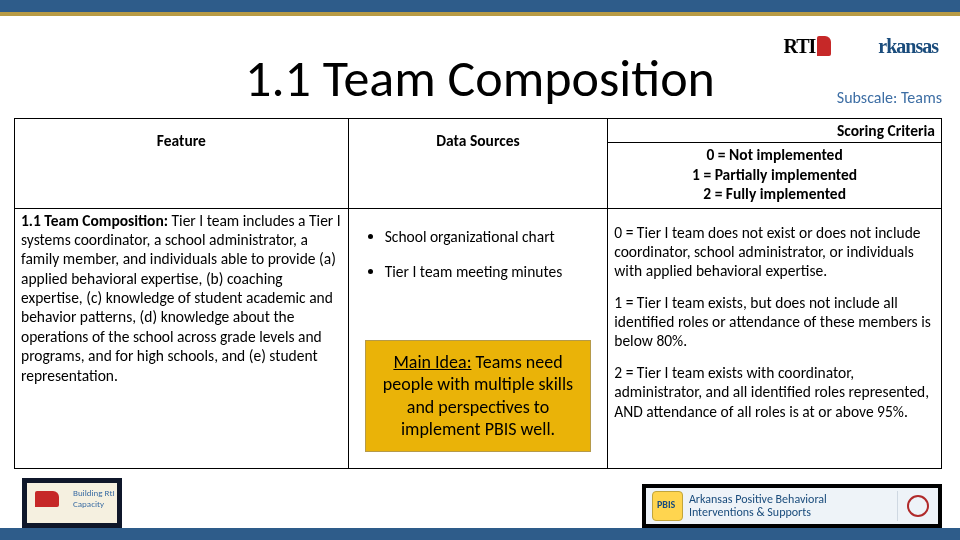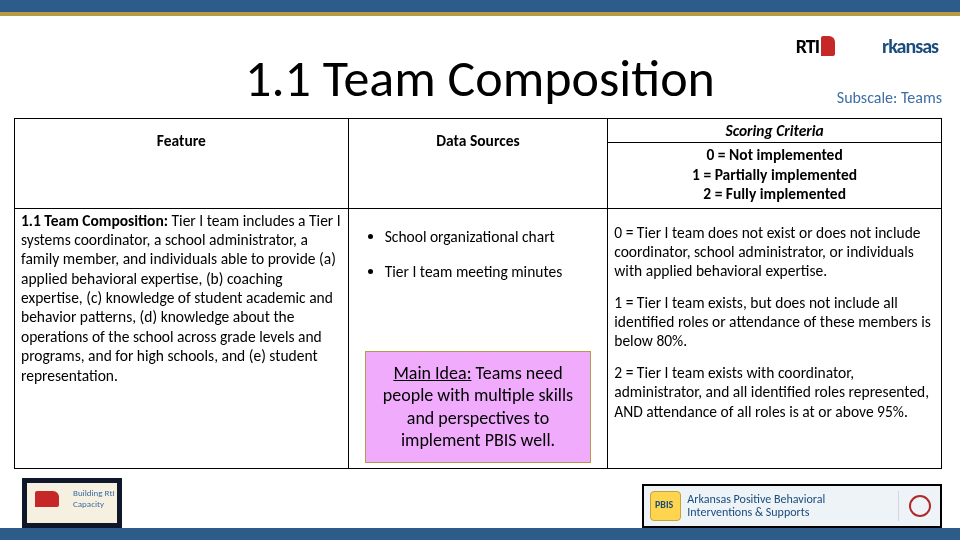--- a/index.html
+++ b/index.html
@@ -1,52 +1,52 @@
 <!DOCTYPE html>
 <html><head>
 <meta charset="utf-8">
 <style>
   * { box-sizing: border-box; }
   html, body { margin:0; padding:0; width:960px; height:540px; font-family: "Calibri", "Segoe UI", Arial, sans-serif; background:#fff; color:#000; }
   .slide { position:relative; width:960px; height:540px; }
   .topbar { position:absolute; top:0; left:0; right:0; height:12px; background:#2e5c8a; }
   .topbar-gold { position:absolute; top:12px; left:0; right:0; height:4px; background:#b89b45; }
 
-  .logo-rti { position:absolute; top:32px; right:22px; display:flex; align-items:center; height:28px; }
+  .logo-rti { position:absolute; top:32px; right:22px; display:flex; align-items:center; height:28px;font-family:Liberation Serif, serif; }
   .rti-text { font-weight:700; font-size:20px; color:#000; letter-spacing:-1px; margin-right:2px; }
   .rti-flag { width:14px; height:20px; background:#c62828; border-radius:2px 6px 2px 0; margin-right:1px; }
   .rti-ark { font-weight:700; font-size:20px; color:#1a4c7c; letter-spacing:-1px;margin-left:46px; }
 
   .title { position:absolute; top:46px; left:0; right:0; text-align:center; font-size:52px; font-weight:400; color:#000; }
   .tag { position:absolute; top:88px; right:18px; font-size:16px; color:#3d6ea4; }
 
   .tblwrap { position:absolute; top:118px; left:14px; right:18px; }
   table.rubric { border-collapse:collapse; width:100%; table-layout:fixed; }
   table.rubric th, table.rubric td { border:1px solid #000; font-size:15.5px; vertical-align:top; padding:2px 6px; line-height:1.25; }
-  table.rubric .hdr-scoring { text-align:center; font-weight:700;font-style:italic; }
+  table.rubric .hdr-scoring { text-align:right; font-weight:700; }
   table.rubric .hdr-feature, table.rubric .hdr-data { text-align:center; font-weight:700; padding-top:12px; padding-bottom:4px; }
   table.rubric .hdr-crit { font-weight:700; padding-top:2px; padding-bottom:4px; }
   td.feature-body b { font-weight:700; }
   td.sources-cell { position:relative; }
   ul.src { margin:2px 0 0 14px; padding:0; }
   ul.src li { margin:16px; }
   .mainidea {
-    position:absolute; left:16px; right:16px; bottom:5px;
-    background:#f0abfc; border:1px solid #b59a4a;
+    position:absolute; left:16px; right:16px; bottom:16px;
+    background:#eab308; border:1px solid #b59a4a;
     text-align:center; font-size:18px; padding:10px 8px; line-height:1.25;
   }
   .mainidea .mi-label { display:inline; font-weight:400; }
   .scoring-list { }
   .scoring-list p { margin:12px 0 8px 0; }
 
   .footer { position:absolute; bottom:0; left:0; right:0; height:12px; background:#2e5c8a; }
   .foot-logo-left { position:absolute; bottom:12px; left:22px; width:100px; height:50px; border:5px solid #0f172a; background:#f5f0e0; }
   .foot-logo-left::after { content:""; position:absolute; left:8px; top:8px; width:24px; height:16px; background:#c62828; border-radius:2px 6px 2px 0; }
   .foot-caption { position:absolute; bottom:14px; left:46px; font-size:9px; color:#3d6ea4; }
-  .foot-logo-right { position:absolute; bottom:12px; right:18px; width:300px; height:44px; border:2px solid #000000; background:#eef3f8; display:flex; align-items:center; }
+  .foot-logo-right { position:absolute; bottom:12px; right:18px; width:300px; height:44px; border:4px solid #000000; background:#eef3f8; display:flex; align-items:center; }
   .pbis-badge { width:40px; height:30px; margin:0 6px; background:#ffd54f; border:1px solid #c2a53a; border-radius:4px; position:relative; }
   .pbis-badge::after { content:"PBIS"; position:absolute; left:4px; top:6px; font-size:10px; color:#1a4c7c; font-weight:700; }
   .pbis-text { font-size:12px; color:#1a4c7c; line-height:1.1; }
   .cce-box { width:54px; height:30px; margin-left:8px; border-left:1px solid #cfd8e2; display:flex; align-items:center; justify-content:center; }
   .cce-circ { width:22px; height:22px; border:2px solid #b02a2a; border-radius:50%; }
 </style>
 </head>
 <body>
 
 <div class="slide">

